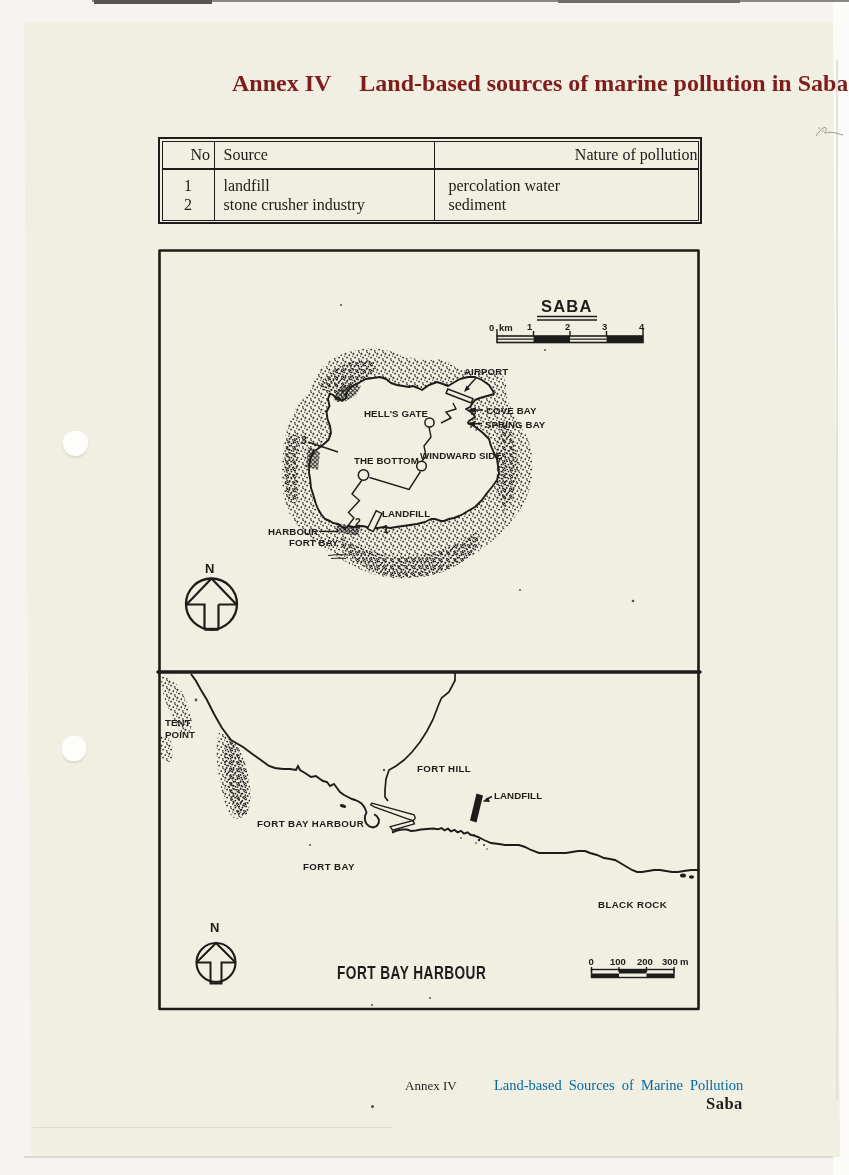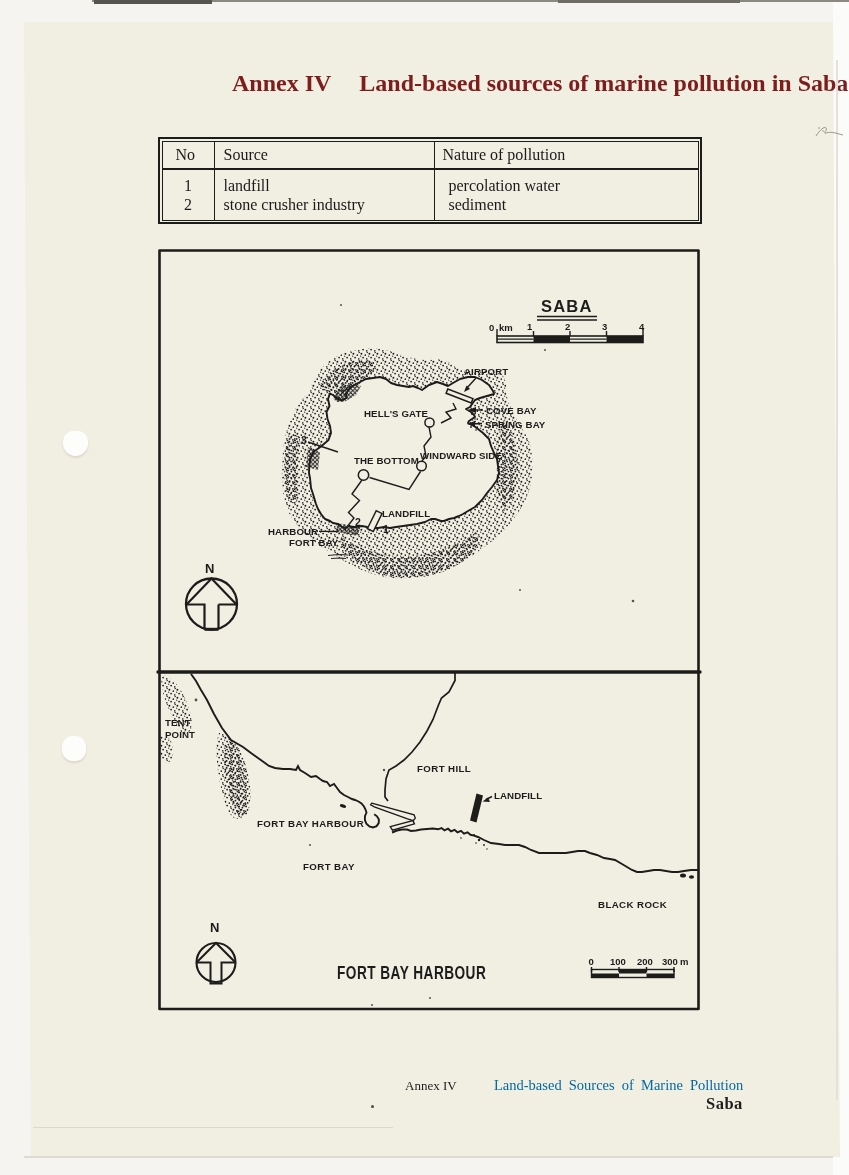--- a/index.html
+++ b/index.html
@@ -21,23 +21,23 @@
 <div class="abs" style="left:63px;top:431px;width:25px;height:25px;background:#fdfdfc;border-radius:40% 40% 50% 50%;box-shadow:0 2px 2px #dddacd;"></div>
 
 <div class="abs" style="left:62px;top:736px;width:24px;height:25px;background:#fdfdfc;border-radius:45%;box-shadow:0 2px 2px #dddacd;"></div>
 
 <div class="abs" style="left:232px;top:70px;width:540px;font-family:'Liberation Serif',serif;font-weight:bold;font-size:24px;color:#7f1d1d;white-space:nowrap;">Annex IV<span style="display:inline-block;width:28px;"></span>Land-based sources of marine pollution in Saba</div>
 
 <div class="abs" style="left:158px;top:137px;width:537px;height:80px;border:2px solid #1c1c1a;padding:1.5px;">
   <div style="width:100%;height:100%;border:1.5px solid #1c1c1a;box-sizing:border-box;font-family:'Liberation Serif',serif;font-size:16px;color:#1b1b19;display:flex;flex-direction:column;">
 
     <div style="display:flex;height:28px;border-bottom:2px solid #1c1c1a;box-sizing:border-box;">
-      <div style="width:52px;border-right:1.5px solid #1c1c1a;box-sizing:border-box;padding:4px 0 0 13px;">No</div>
+      <div style="width:52px;border-right:1.5px solid #1c1c1a;box-sizing:border-box;padding:4px 0 0 28px;">No</div>
       <div style="width:220px;border-right:1.5px solid #1c1c1a;box-sizing:border-box;padding:4px 0 0 9px;">Source</div>
-      <div style="flex:1;padding:4px 0 0 8px;">Nature of pollution</div>
+      <div style="flex:1;padding:4px 0 0 8px;text-align:right;">Nature of pollution</div>
     </div>
 
     <div style="display:flex;flex:1;">
       <div style="width:52px;border-right:1.5px solid #1c1c1a;box-sizing:border-box;padding:6px 0 0 0;text-align:center;line-height:19px;">1<br>2</div>
       <div style="width:220px;border-right:1.5px solid #1c1c1a;box-sizing:border-box;padding:6px 0 0 9px;line-height:19px;">landfill<br>stone crusher industry</div>
       <div style="flex:1;padding:6px 0 0 14px;line-height:19px;">percolation water<br>sediment</div>
     </div>
   </div>
 </div>
 

